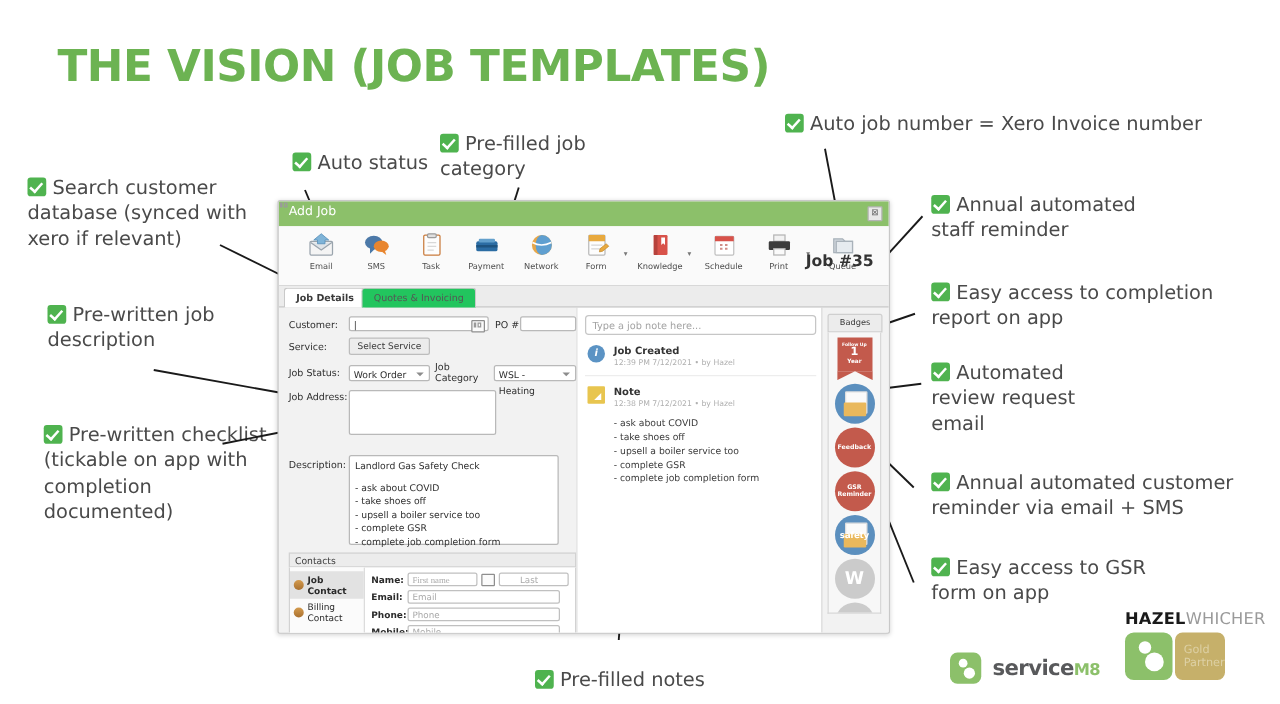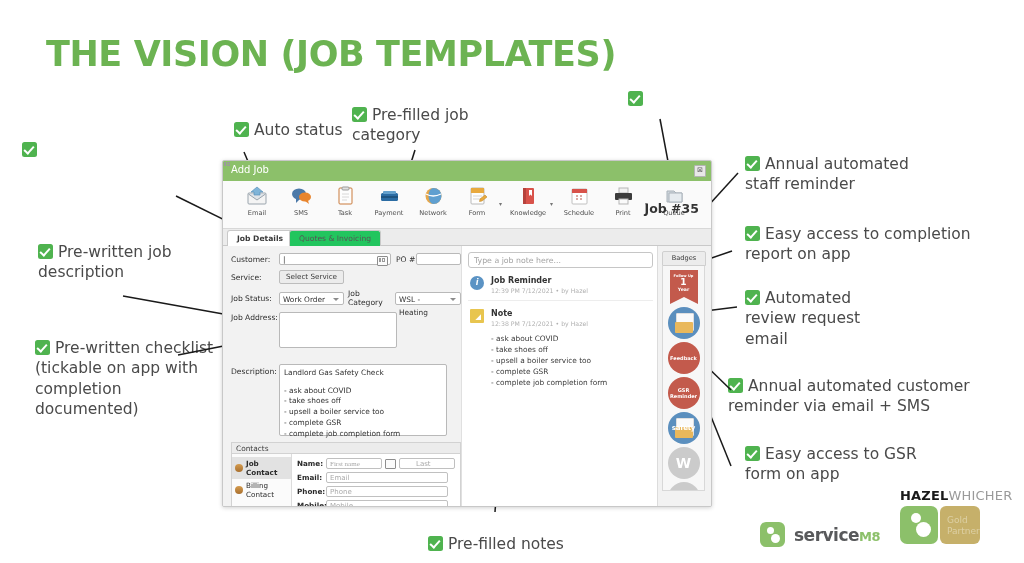--- a/index.html
+++ b/index.html
@@ -236,56 +236,56 @@
     width:40px;height:38px;border-radius:6px;background:#c6b06a;color:#ddd0a4;
     font-size:9px;line-height:1.2;padding:9px 0 0 7px;box-sizing:border-box;
   }
 </style>
 </head>
 <body>
 
 <div class="abs" id="slide-title">THE VISION (JOB TEMPLATES)</div>
 
 <div class="abs anno" style="left:22px;top:140px;width:205px;">
-  <span class="tick"></span>
+  <span class="tick"></span><span class="anno-text">Search customer database (synced with xero if relevant)</span>
 </div>
 
 <div class="abs anno" style="left:190px;top:120px;width:180px;padding-left:44px;">
   <span class="tick"></span><span class="anno-text">Auto status</span>
 </div>
 
 <div class="abs anno" style="left:352px;top:105px;width:135px;">
   <span class="tick"></span><span class="anno-text">Pre-filled job category</span>
 </div>
 
 <div class="abs anno" style="left:38px;top:242px;width:175px;">
   <span class="tick"></span><span class="anno-text">Pre-written job description</span>
 </div>
 
 <div class="abs anno" style="left:35px;top:338px;width:182px;">
   <span class="tick"></span><span class="anno-text">Pre-written checklist (tickable on app with completion documented)</span>
 </div>
 
 <div class="abs anno" style="left:628px;top:89px;width:390px;">
-  <span class="tick"></span>
+  <span class="tick"></span><span class="anno-text">Auto job number = Xero Invoice number</span>
 </div>
 
 <div class="abs anno" style="left:745px;top:154px;width:200px;">
   <span class="tick"></span><span class="anno-text">Annual automated staff reminder</span>
 </div>
 
 <div class="abs anno" style="left:745px;top:224px;width:235px;">
   <span class="tick"></span><span class="anno-text">Easy access to completion report on app</span>
 </div>
 
 <div class="abs anno" style="left:745px;top:288px;width:160px;">
   <span class="tick"></span><span class="anno-text">Automated review request email</span>
 </div>
 
-<div class="abs anno" style="left:728px;top:376px;width:255px;">
+<div class="abs anno" style="left:745px;top:376px;width:255px;">
   <span class="tick"></span><span class="anno-text">Annual automated customer reminder via email + SMS</span>
 </div>
 
 <div class="abs anno" style="left:745px;top:444px;width:200px;">
   <span class="tick"></span><span class="anno-text">Easy access to GSR form on app</span>
 </div>
 
 <div class="abs anno" style="left:428px;top:534px;width:230px;">
   <span class="tick"></span><span class="anno-text">Pre-filled notes</span>
 </div>
@@ -521,21 +521,21 @@
         </div>
       </div>
     </div>
 
     <div id="col-mid">
       <div id="note-input">Type a job note here...</div>
 
       <div class="note-entry">
         <div class="note-ico ico-info">i</div>
         <div>
-          <div class="note-title">Job Reminder</div>
+          <div class="note-title">Job Created</div>
           <div class="note-meta">12:39 PM 7/12/2021  •  by Hazel</div>
         </div>
       </div>
 
       <div class="note-entry" style="border-bottom:none;">
         <div class="note-ico ico-note"></div>
         <div>
           <div class="note-title">Note</div>
           <div class="note-meta">12:38 PM 7/12/2021  •  by Hazel</div>
           <div class="note-lines">

